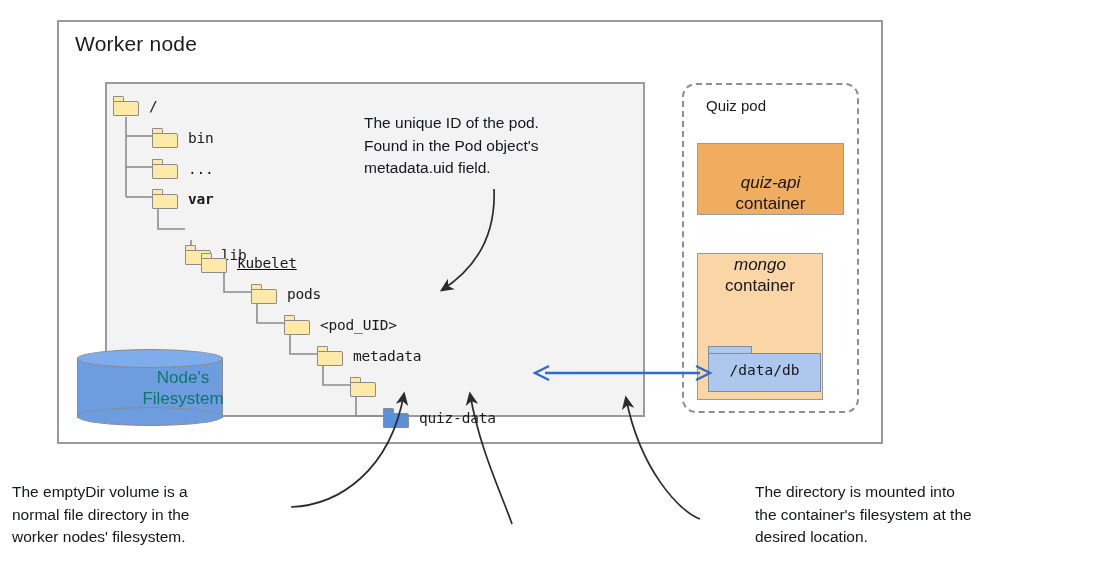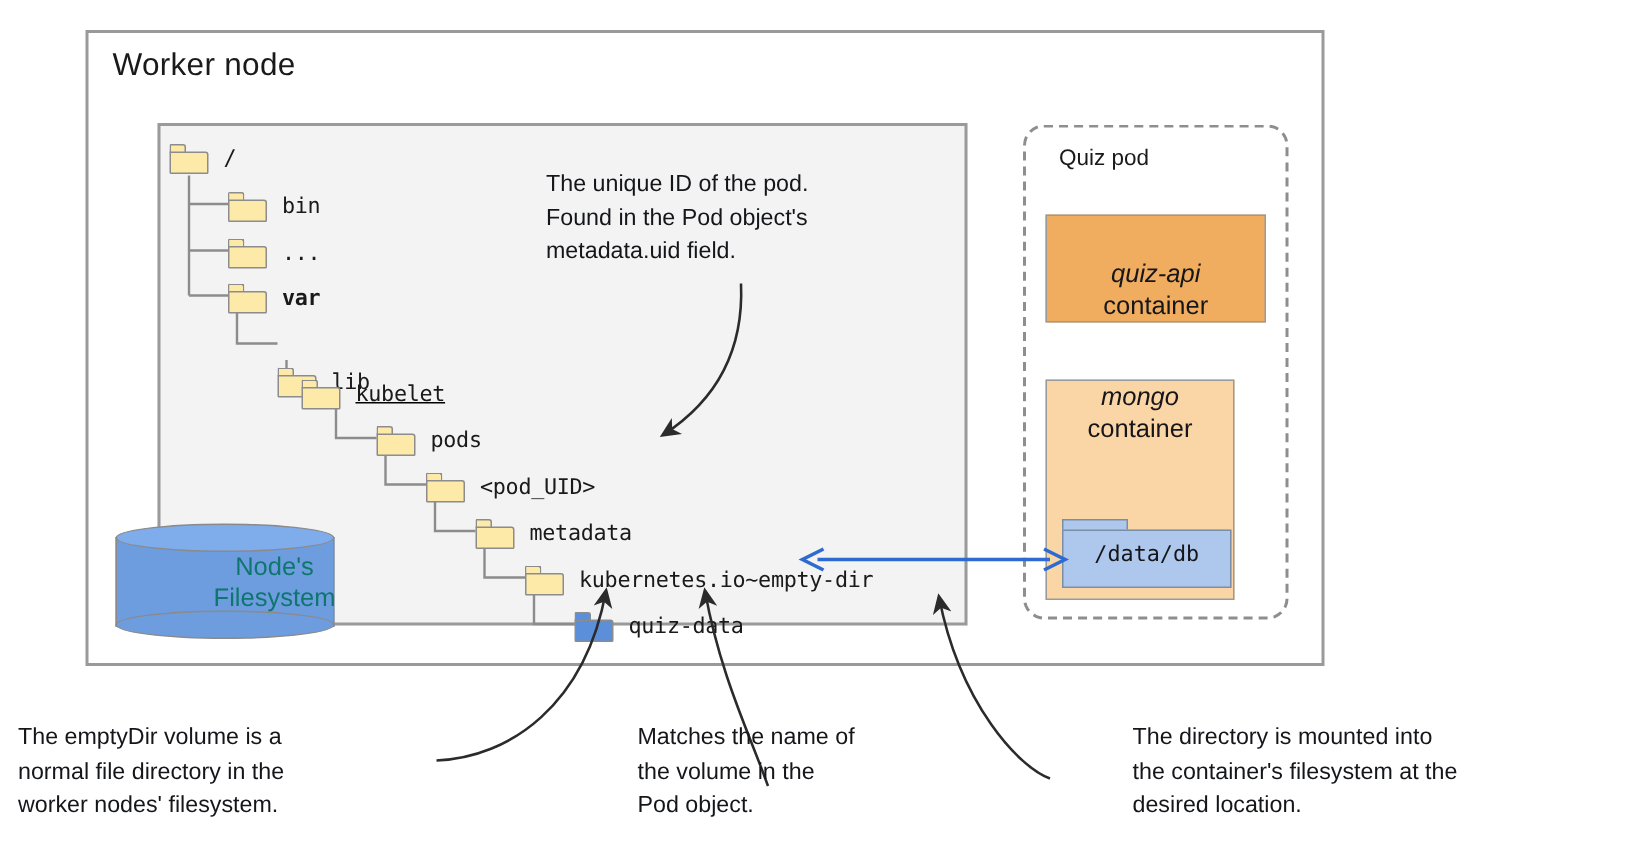--- a/index.html
+++ b/index.html
@@ -358,21 +358,20 @@
           <span class="body"></span>
         </span>
       <span class="node-label">metadata</span>
     </div>
 
     <div class="node" style="left:350px; top:375px;">
       <span class="folder yellow">
           <span class="tab"></span>
           <span class="body"></span>
         </span>
-      <span class="node-label">kubernetes.io~empty-dir</span>
     </div>
 
     <div class="node" style="left:383px; top:406px;">
       <span class="folder blue">
           <span class="tab"></span>
           <span class="body"></span>
         </span>
       <span class="node-label">quiz-data</span>
     </div>
 
@@ -432,20 +431,17 @@
       <path d="M700 519 C 680 512, 640 470, 626 398" marker-end="url(#ah)"></path>
     </g>
   </svg>
 
   <div class="callout callout-uid">The unique ID of the pod.
 Found in the Pod object's
 metadata.uid field.</div>
   <div class="callout callout-empty">The emptyDir volume is a
 normal file directory in the
 worker nodes' filesystem.</div>
-  <div class="callout callout-matches">Matches the name of
-the volume in the
-Pod object.</div>
   <div class="callout callout-mounted">The directory is mounted into
 the container's filesystem at the
 desired location.</div>
 
 </div>
 
 </body></html>

